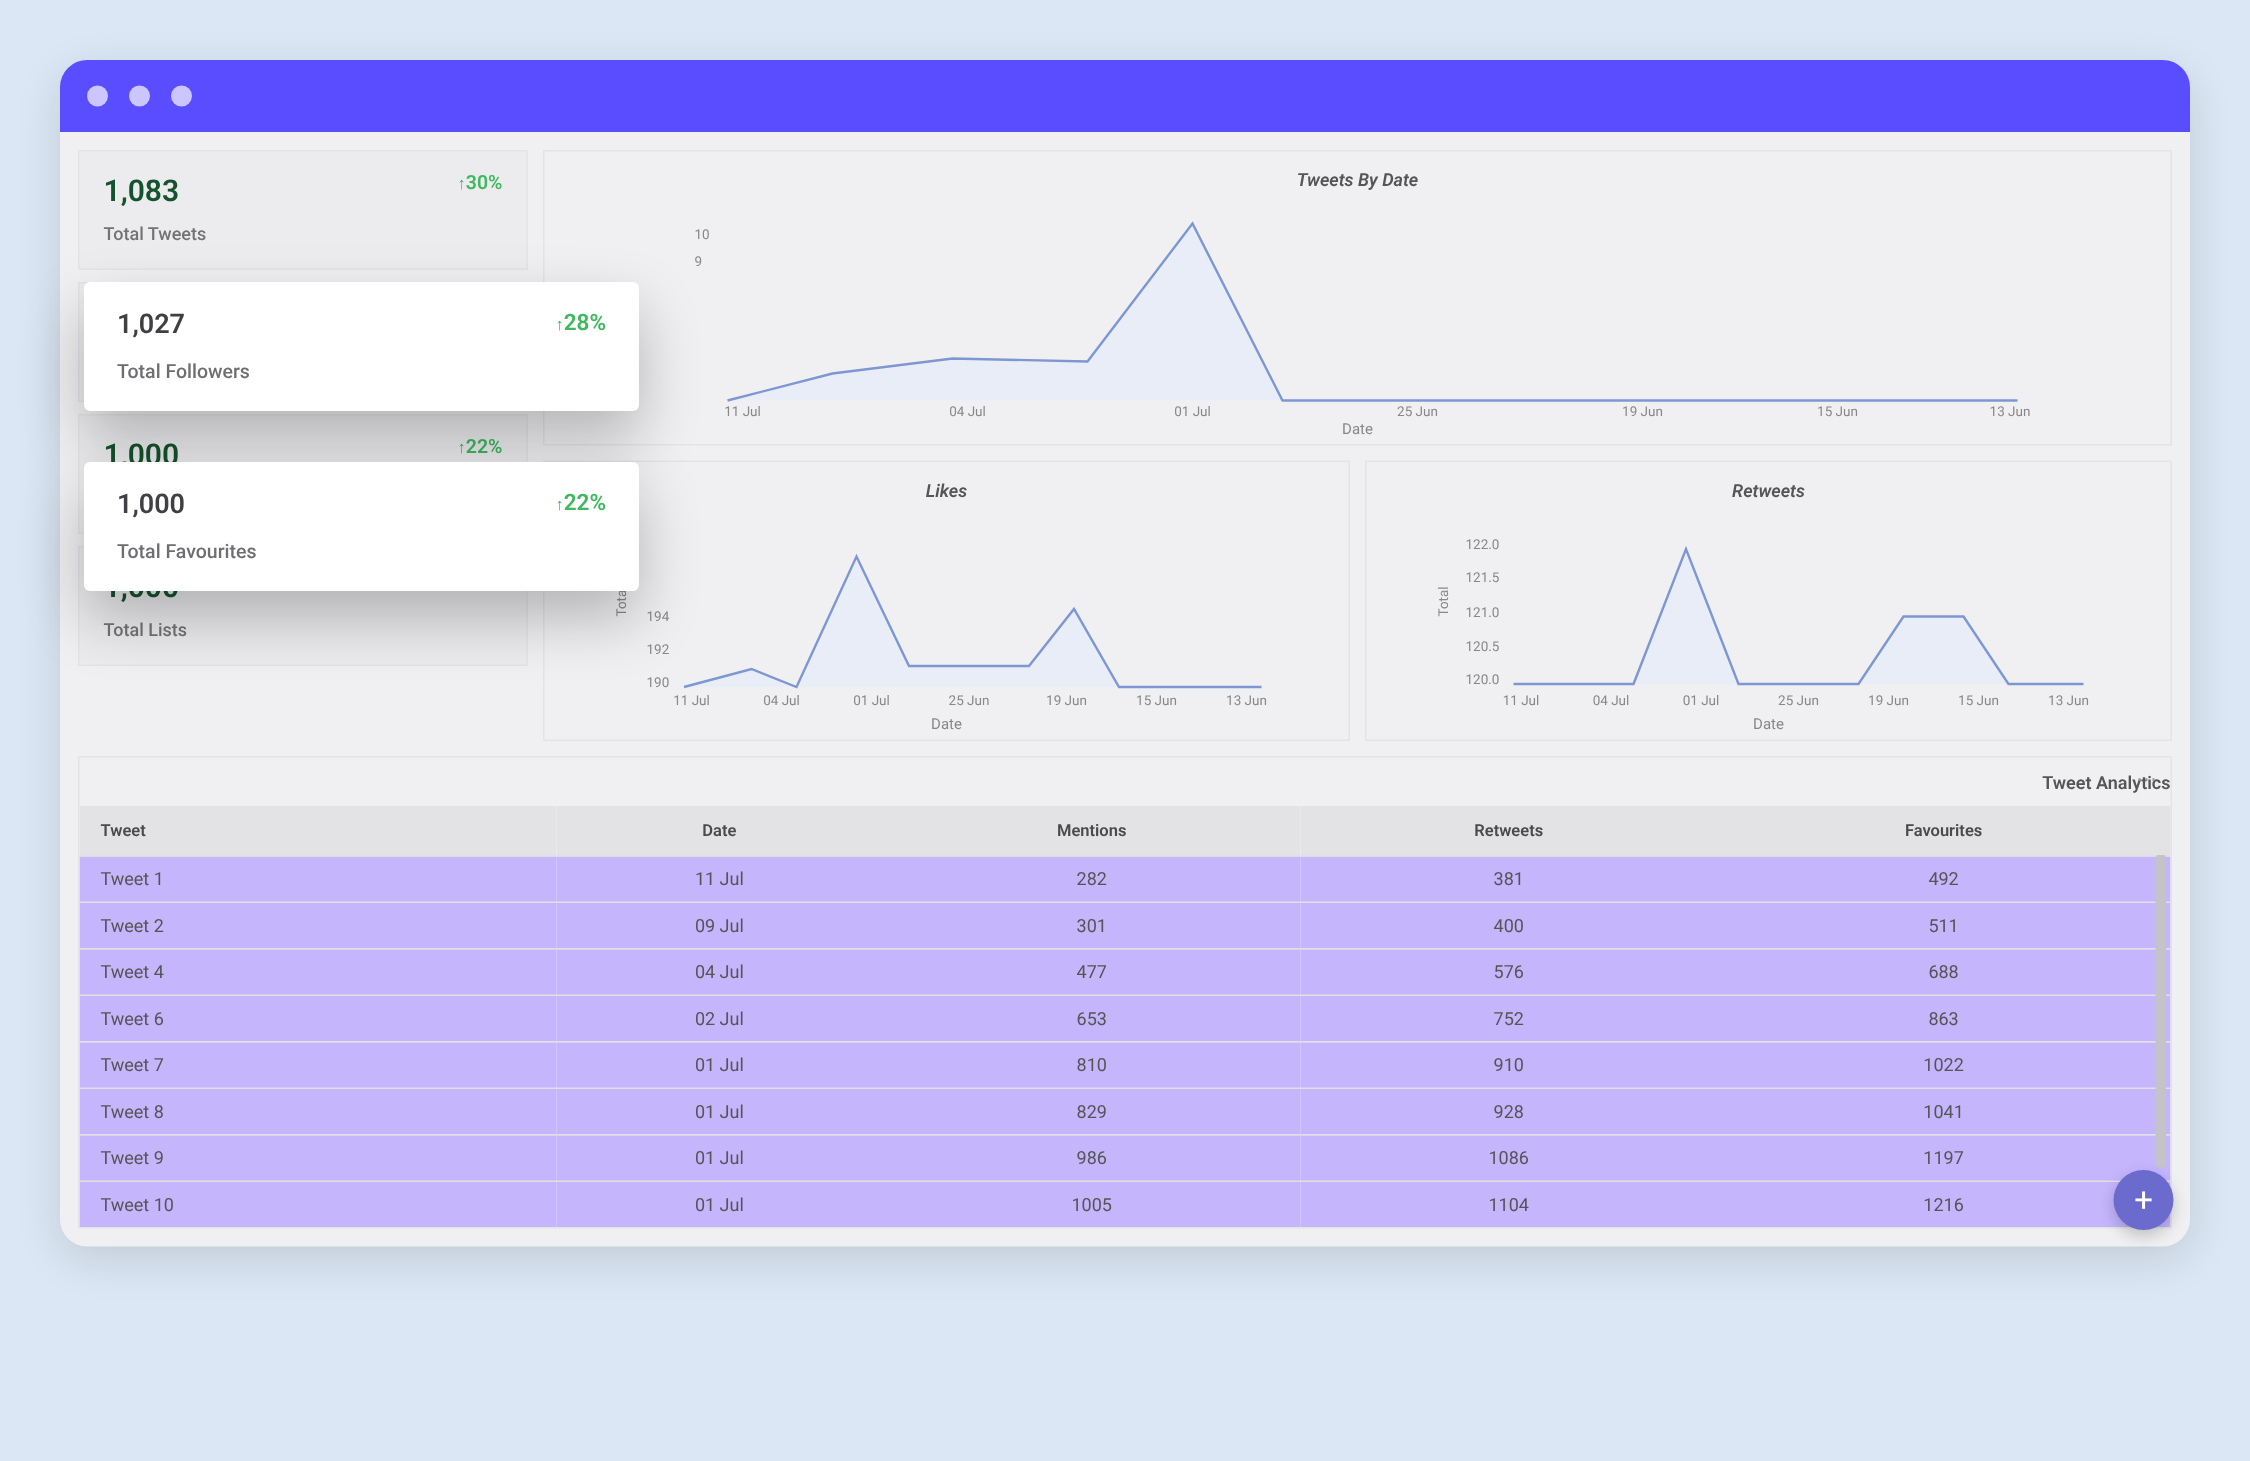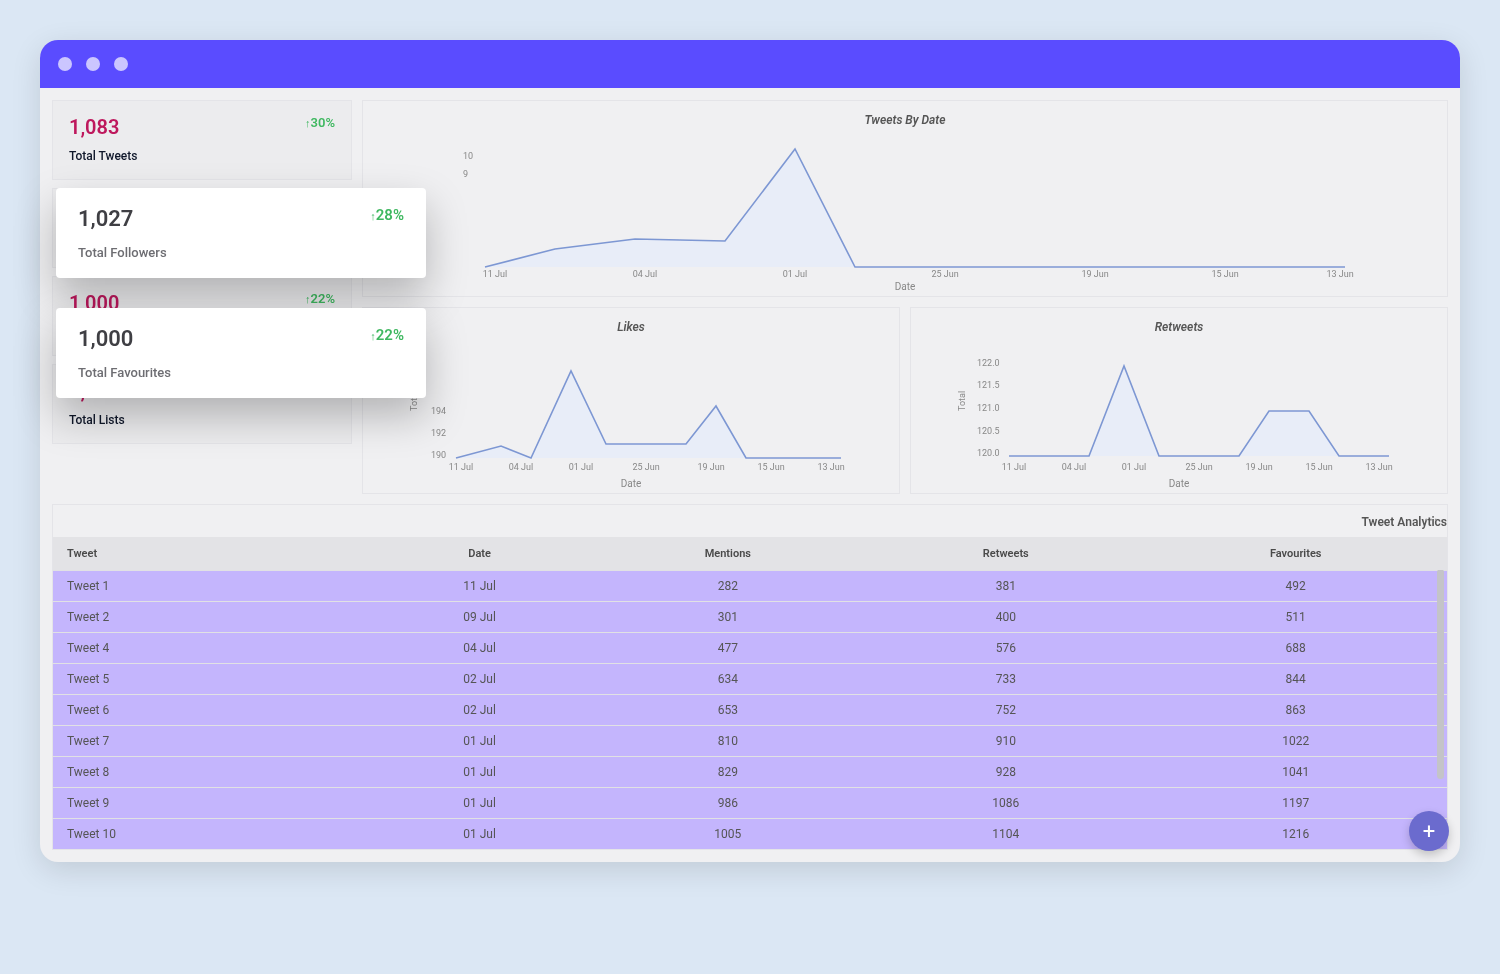--- a/index.html
+++ b/index.html
@@ -46,25 +46,25 @@
     position: relative;
   }
   .stat-card {
     background: #ececee;
     padding: 14px 16px 16px 16px;
     border: 1px solid #e4e4e8;
   }
   .stat-num {
     font-size: 20px;
     font-weight: 600;
-    color: #be185d;
+    color: #14532d;
   }
   .stat-label {
     font-size: 12px;
-    color: #0f172a;
+    color: #737373;
     margin-top: 10px;
     font-weight: 500;
   }
   .stat-delta {
     float: right;
     font-size: 13px;
     font-weight: 600;
     color: #3fb860;
   }
   .stat-delta::before { content: "↑"; font-size: 11px; }
@@ -74,21 +74,21 @@
     background: #fff;
     border-radius: 4px;
     box-shadow: 0 18px 40px rgba(0,0,0,0.25);
     padding: 18px 22px;
     z-index: 10;
     left: 4px;
     width: 370px;
   }
   .float-1 { top: 88px; }
   .float-2 { top: 208px; }
-  .float-card .stat-num { font-size: 22px; color: #3f3f44; }
+  .float-card .stat-num { font-size: 18px; color: #3f3f44; }
   .float-card .stat-delta { color: #3fb860; font-size: 15px; }
   .float-card .stat-label { font-size: 13px; color: #6d6d72; margin-top: 14px; }
 
   .chart-card {
     background: #f0f0f2;
     border: 1px solid #e4e4e8;
     padding: 8px 8px 4px 8px;
     position: relative;
   }
   .chart-title {
@@ -338,27 +338,20 @@
                 <td>511</td>
               </tr>
               <tr>
                 <td>Tweet 4</td>
                 <td>04 Jul</td>
                 <td>477</td>
                 <td>576</td>
                 <td>688</td>
               </tr>
               <tr>
-                <td>Tweet 5</td>
-                <td>02 Jul</td>
-                <td>634</td>
-                <td>733</td>
-                <td>844</td>
-              </tr>
-              <tr>
                 <td>Tweet 6</td>
                 <td>02 Jul</td>
                 <td>653</td>
                 <td>752</td>
                 <td>863</td>
               </tr>
               <tr>
                 <td>Tweet 7</td>
                 <td>01 Jul</td>
                 <td>810</td>

